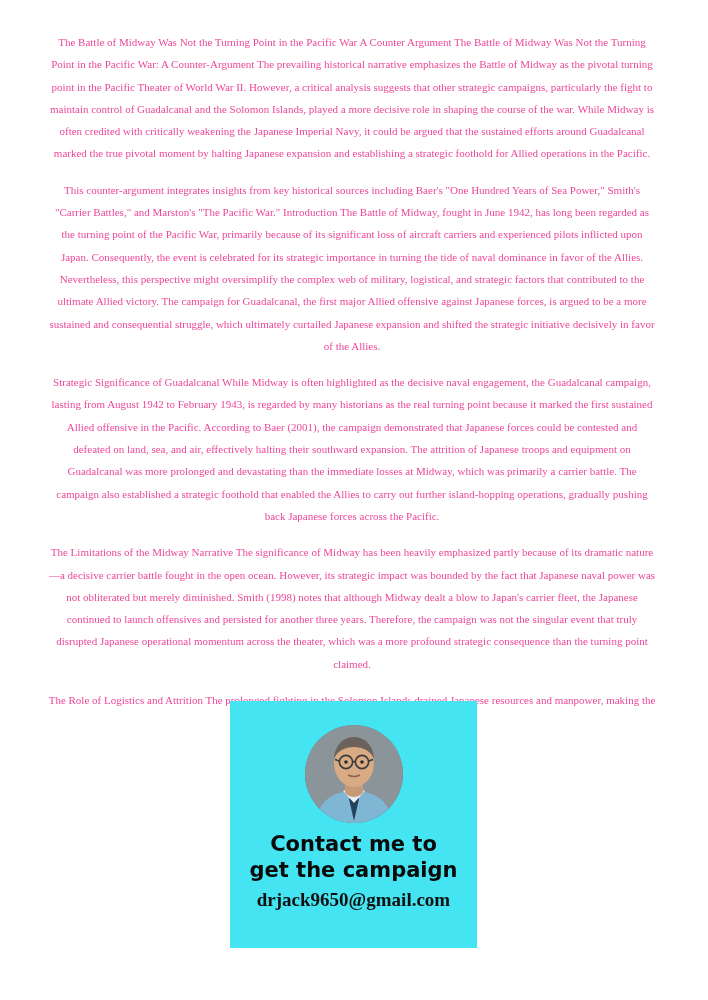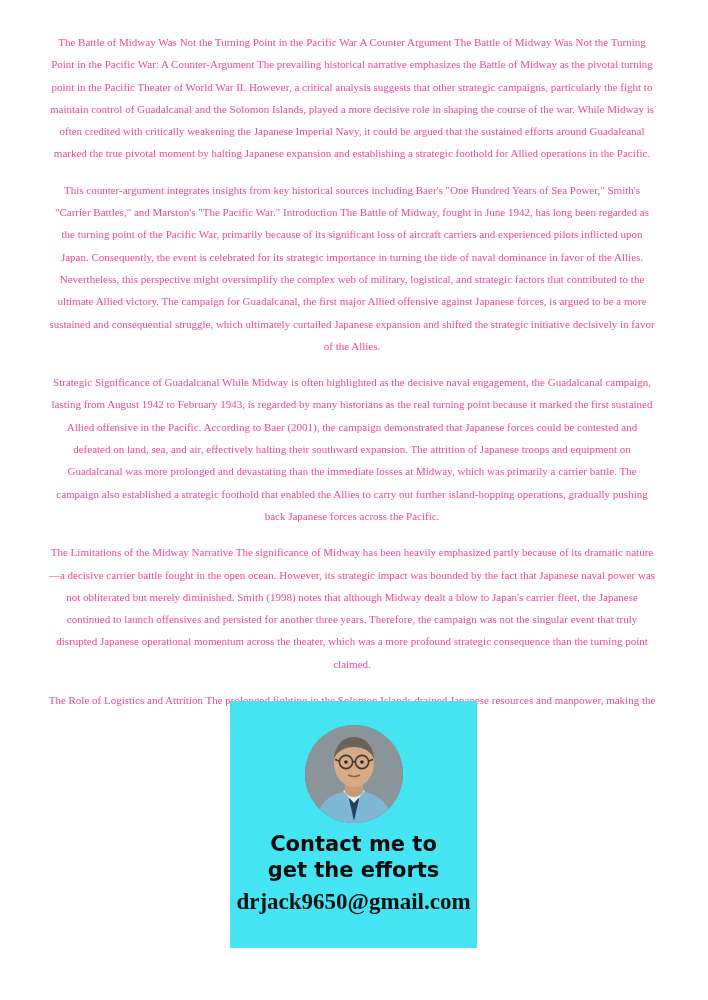--- a/index.html
+++ b/index.html
@@ -71,21 +71,21 @@
     line-height: 26px;
     text-align: center;
     margin-top: 8px;
   }
   .contact-line.second {
     margin-top: 0;
   }
   .contact-email {
     font-family: "Liberation Serif", serif;
     font-weight: bold;
-    font-size: 23px;
+    font-size: 19px;
     color: #111111;
     text-align: center;
     margin-top: 6px;
     letter-spacing: 0px;
   }
 </style>
 </head>
 <body>
 
 <div class="page">
@@ -130,17 +130,17 @@
           </g>
 
           <ellipse cx="41" cy="37" rx="1.8" ry="1.8" fill="#2b2b2b"></ellipse>
           <ellipse cx="57" cy="37" rx="1.8" ry="1.8" fill="#2b2b2b"></ellipse>
 
           <path d="M43 50 q6 3 12 0" stroke="#93604a" stroke-width="1.6" fill="none"></path>
         </g>
       </svg>
     </div>
     <div class="contact-line">Contact me to</div>
-    <div class="contact-line second">get the efforts</div>
+    <div class="contact-line second">get the campaign</div>
     <div class="contact-email">drjack9650@gmail.com</div>
   </div>
 
 </div>
 
 </body></html>

